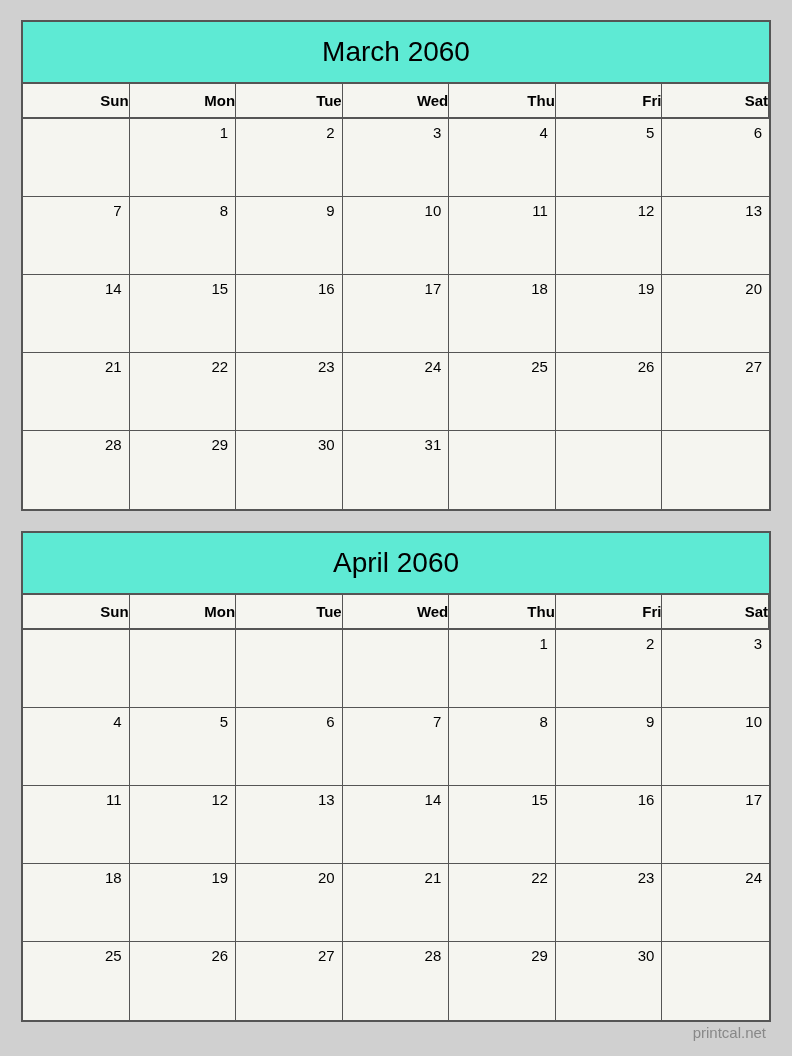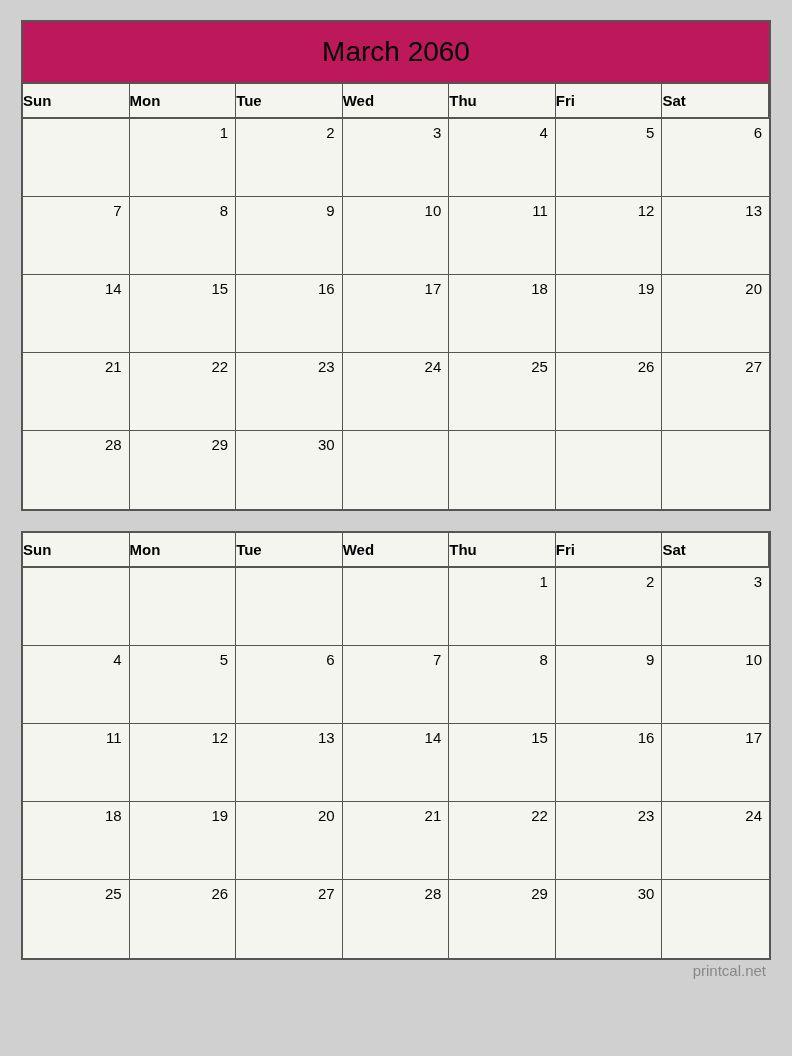--- a/index.html
+++ b/index.html
@@ -22,29 +22,29 @@
       border: 2px solid #555;
       width: 750px;
       margin-bottom: 20px;
     }
     .calendar-title {
       text-align: center;
       font-size: 28px;
       font-weight: normal;
       padding: 14px 0;
       border-bottom: 2px solid #555;
-      background: #be185d;
+      background: #5eead4;
     }
     .calendar-grid {
       display: grid;
       grid-template-columns: repeat(7, 1fr);
       width: 100%;
     }
     .day-header {
-      text-align: left;
+      text-align: right;
       font-size: 15px;
       font-weight: bold;
       padding: 8px 0;
       border-right: 1px solid #555;
       border-bottom: 2px solid #555;
       background: #f5f5f0;
     }
     .day-header:last-child {
       border-right: none;
     }
@@ -116,27 +116,29 @@
     <div class="day-cell">22</div>
     <div class="day-cell">23</div>
     <div class="day-cell">24</div>
     <div class="day-cell">25</div>
     <div class="day-cell">26</div>
     <div class="day-cell">27</div>
 
     <div class="day-cell last-row-cell" style="border-bottom:none;">28</div>
     <div class="day-cell last-row-cell" style="border-bottom:none;">29</div>
     <div class="day-cell last-row-cell" style="border-bottom:none;">30</div>
+    <div class="day-cell last-row-cell" style="border-bottom:none;">31</div>
     <div class="day-cell empty last-row-cell" style="border-bottom:none;"></div>
     <div class="day-cell empty last-row-cell" style="border-bottom:none;"></div>
     <div class="day-cell empty last-row-cell" style="border-bottom:none;"></div>
   </div>
 </div>
 
 <div class="calendar">
+  <div class="calendar-title">April 2060</div>
   <div class="calendar-grid">
 
     <div class="day-header">Sun</div>
     <div class="day-header">Mon</div>
     <div class="day-header">Tue</div>
     <div class="day-header">Wed</div>
     <div class="day-header">Thu</div>
     <div class="day-header">Fri</div>
     <div class="day-header">Sat</div>
 

